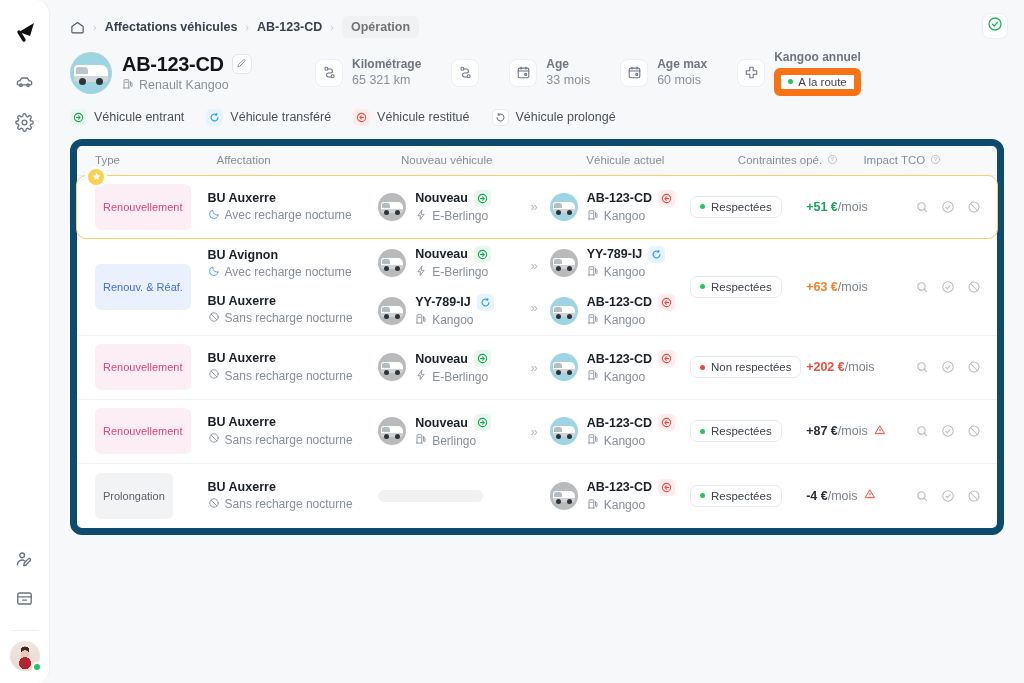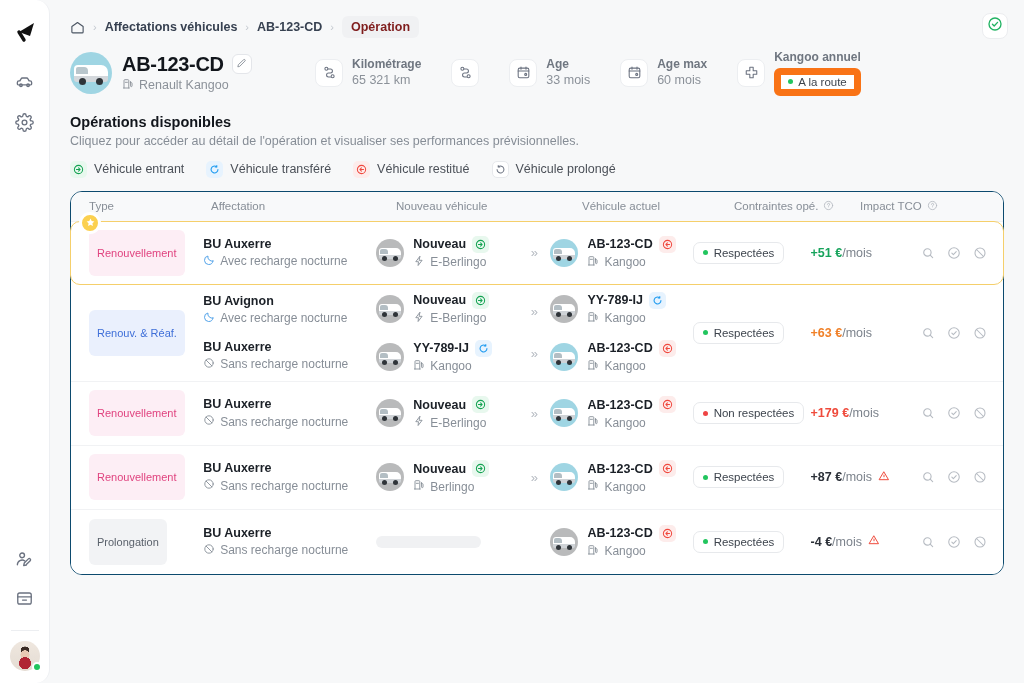--- a/index.html
+++ b/index.html
@@ -53,21 +53,21 @@
   .breadcrumb-bar {
     display: flex; align-items: center; gap: 8px;
     padding: 16px 20px 6px 20px; height: 44px;
   }
   .crumb {
     font-size: 12.5px; color: #374151; font-weight: 600;
     text-decoration: none; white-space: nowrap; cursor: pointer;
   }
   .crumb.plain { font-weight: 600; color:#374151; }
   .crumb.current {
-    background: #f0f1f3; border-radius: 6px; padding: 4px 9px; color:#7f1d1d;
+    background: #f0f1f3; border-radius: 6px; padding: 4px 9px; color:#737373;
   }
   .crumb-sep { color: #c3c8cf; font-size: 11px; }
   .home-btn { color:#4b5563; display:flex; align-items:center; cursor:pointer; }
   .topright-btn {
     position: absolute; top: 13px; right: 16px;
     width: 26px; height: 26px; border-radius: 8px;
     background: #fff; border: 1px solid #ecedf0;
     display: flex; align-items: center; justify-content: center; cursor: pointer;
   }
 
@@ -129,21 +129,21 @@
     display:flex; align-items:center; justify-content:center; flex: 0 0 17px;
   }
   .lg-badge.green { background: #e8f8ee; color: #12a150; }
   .lg-badge.blue  { background: #e7f3fe; color: #1f9bf0; }
   .lg-badge.red   { background: #fdeceb; color: #f0483e; }
   .lg-badge.gray  { background: #ffffff; color: #6b7280; border: 1px solid #e7e9ec;}
 
   
   .table-card {
     margin: 13px 20px 0 20px; background: #ffffff;
-    border: 1px solid #0c4a6e; border-radius: 12px; overflow: visible;
+    border: 7px solid #0c4a6e; border-radius: 12px; overflow: visible;
   }
   .thead {
     display: flex; align-items: center; height: 30px;
     background: #f8f9fa; border-radius: 11px 11px 0 0;
     border-bottom: 1px solid #f0f1f3;
   }
   .th { font-size: 11.5px; color: #878e97; display: flex; align-items: center; gap: 5px; }
   .c-type   { width: 140px; padding-left: 18px; }
   .c-aff    { width: 185px; }
   .c-new    { width: 152px; }
@@ -388,24 +388,20 @@
         <div>
           <div class="kpi-label">Kangoo annuel</div>
           <div class="chip-route">
             <span class="dot green"></span>
             <span>A la route</span>
           </div>
         </div>
       </div>
     </div>
 
-    <div class="section">
-      <div class="section-title">Opérations disponibles</div>
-      <div class="section-sub">Cliquez pour accéder au détail de l'opération et visualiser ses performances prévisionnelles.</div>
-    </div>
 
     <div class="legend">
       <div class="legend-item">
         <span class="lg-badge green">
           <svg width="11" height="11" viewBox="0 0 24 24" fill="none" stroke="currentColor" stroke-width="2.2" stroke-linecap="round" stroke-linejoin="round">
             <circle cx="12" cy="12" r="9"></circle>
               <path d="M7.5 12h8M12.2 8.5l3.5 3.5-3.5 3.5"></path>
           </svg>
         </span>
         <span>Véhicule entrant</span>
@@ -839,21 +835,21 @@
               </div>
             </div>
             <div class="cell c-cons">
               <span class="pill">
                 <span class="dot red"></span>
                 <span>Non respectées</span>
               </span>
             </div>
             <div class="cell c-tco">
               <div class="tco red">
-                <span><span class="amt">+179 €</span><span class="unit">/mois</span></span>
+                <span><span class="amt">+202 €</span><span class="unit">/mois</span></span>
               </div>
             </div>
             <div class="cell c-act">
               <span class="act-icon">
                 <svg width="14" height="14" viewBox="0 0 24 24" fill="none" stroke="currentColor" stroke-width="1.9" stroke-linecap="round">
                   <circle cx="11" cy="11" r="6.3"></circle>
                   <path d="M15.7 15.7 20 20"></path>
                 </svg>
               </span>
               <span class="act-icon">

